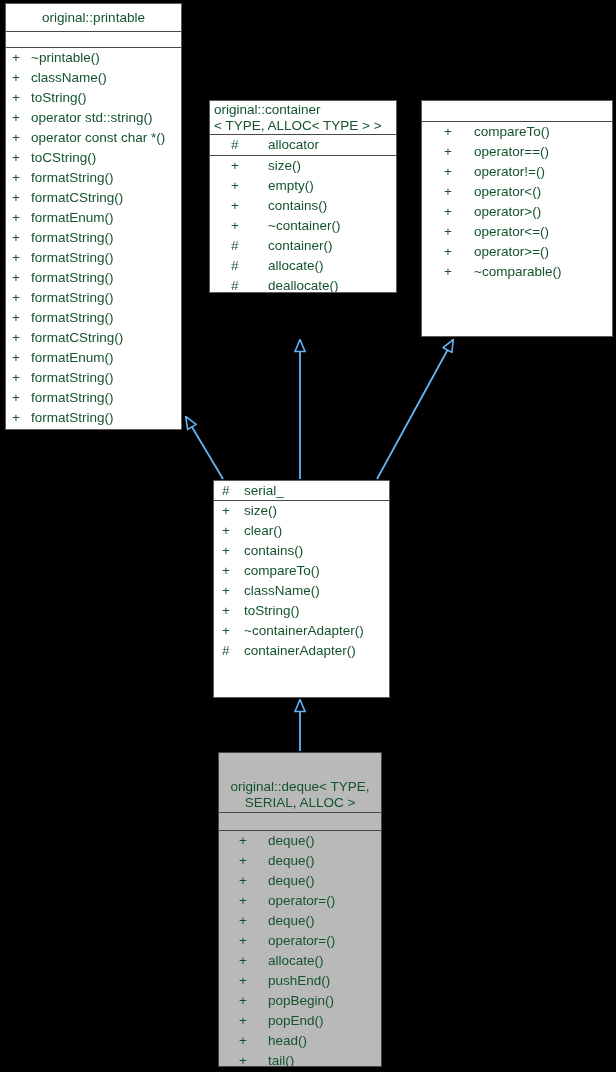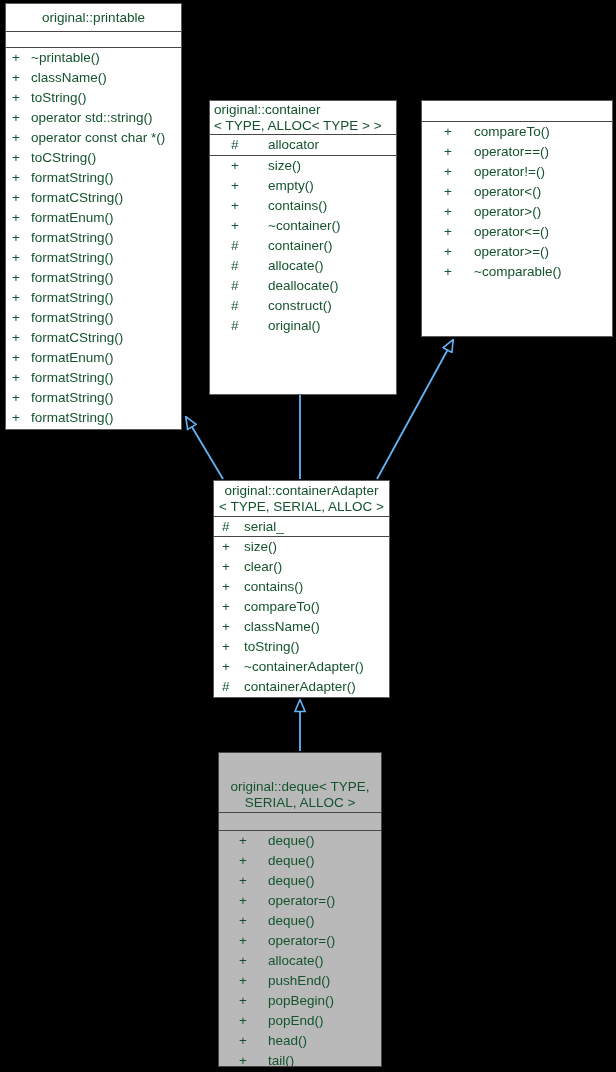--- a/index.html
+++ b/index.html
@@ -138,21 +138,21 @@
           <span class="mn">formatString()</span>
         </div>
 
         <div class="row">
           <span class="vis">+</span>
           <span class="mn">formatString()</span>
         </div>
       </div>
   </div>
 
-  <div class="node" style="left:209px;top:100px;width:188px;height:295px;--pad:21px;--mcol:37px;">
+  <div class="node" style="left:209px;top:100px;width:188px;height:193px;--pad:21px;--mcol:37px;">
     <div class="title left" style="height:34px;">original::container
 &lt; TYPE, ALLOC&lt; TYPE &gt; &gt;</div>
     <div class="attrs" style="height:21px;">
 
         <div class="row">
           <span class="vis">#</span>
           <span class="mn">allocator</span>
         </div>
       </div>
     <div class="methods">
@@ -246,22 +246,20 @@
         </div>
 
         <div class="row">
           <span class="vis">+</span>
           <span class="mn">~comparable()</span>
         </div>
       </div>
   </div>
 
   <div class="node" style="left:213px;top:480px;width:177px;height:218px;--pad:8px;--mcol:22px;">
-    <div class="title" style="height:36px;">original::containerAdapter
-&lt; TYPE, SERIAL, ALLOC &gt;</div>
     <div class="attrs" style="height:20px;">
 
         <div class="row">
           <span class="vis">#</span>
           <span class="mn">serial_</span>
         </div>
       </div>
     <div class="methods">
 
         <div class="row">

